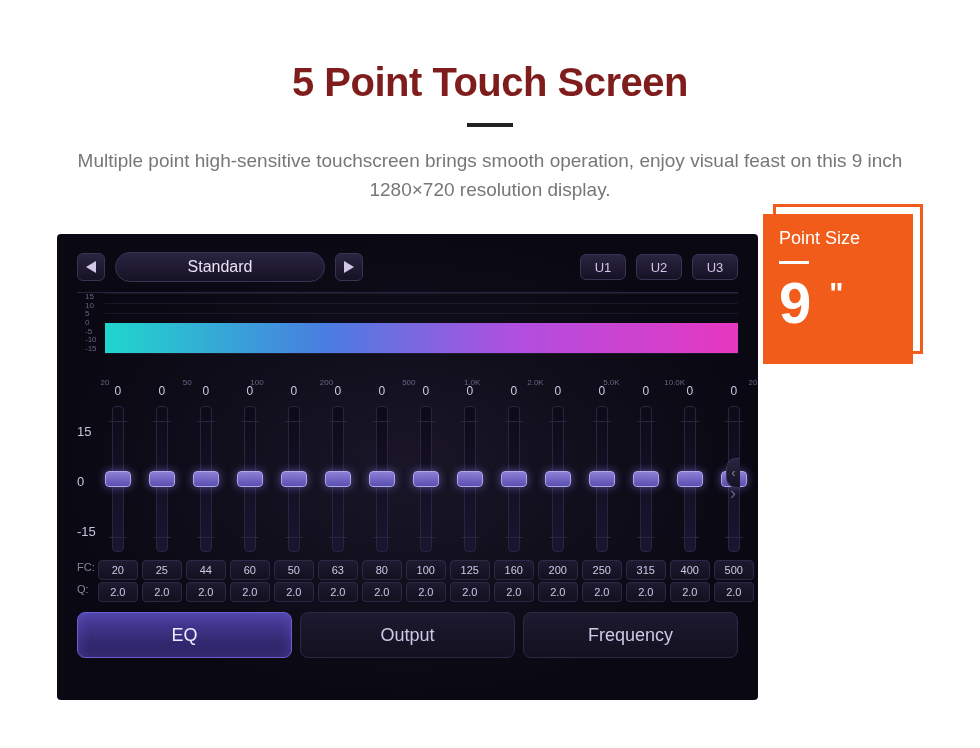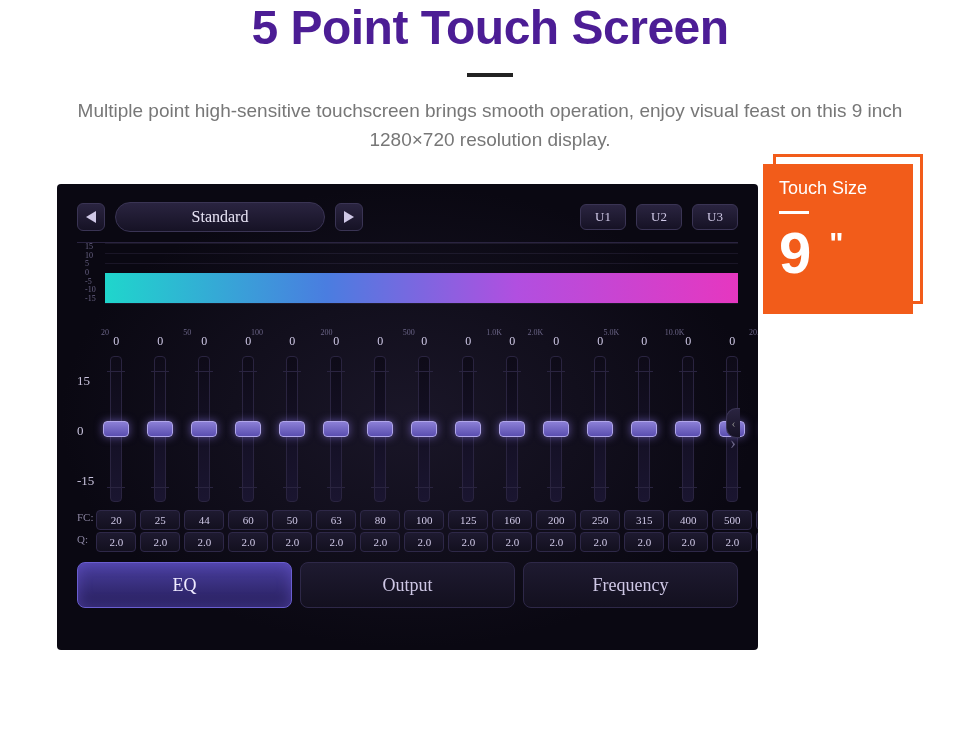--- a/index.html
+++ b/index.html
@@ -7,23 +7,24 @@
     width: 980px;
     height: 748px;
     background: #fff;
     font-family: Arial, Helvetica, sans-serif;
     color: #333;
     position: relative;
     overflow: hidden;
   }
   .hero-title {
     text-align: center;
-    font-size: 48px;
+    font-size: 40px;
     font-weight: 800;
-    color: #4c1d95;
+    color: #7f1d1d;
+    margin-top: 60px;
     letter-spacing: -0.5px;
   }
   .title-underline {
     width: 46px;
     height: 4px;
     background: #222;
     margin: 18px auto 20px;
   }
   .hero-sub {
     text-align: center;
@@ -39,21 +40,21 @@
     width: 866px;
     margin: 0 auto;
   }
   .screen {
     width: 701px;
     height: 466px;
     background: radial-gradient(ellipse at center, #1a1628 0%, #0a0812 70%);
     border-radius: 4px;
     position: relative;
     padding: 18px 20px 10px;
-    font-family: Liberation Serif, serif;
+    font-family: Liberation Sans, sans-serif;
     overflow: hidden;
   }
 
   
   .topbar { display: flex; align-items: center; gap: 10px; }
   .nav-arrow {
     width: 28px; height: 28px;
     background: linear-gradient(#2a2440,#161225);
     border: 1px solid #3a3454;
     border-radius: 6px;
@@ -263,21 +264,21 @@
         <div class="grid-line" style="top:50px"></div>
         <div class="grid-line" style="top:60px"></div>
       </div>
       <div class="fill"></div>
       <div class="xlabels" id="xlabels">
           <span style="left: 0%;">20</span>
           <span style="left: 13%;">50</span>
           <span style="left: 24%;">100</span>
           <span style="left: 35%;">200</span>
           <span style="left: 48%;">500</span>
-          <span style="left: 58%; margin-left: 22px;">1.0K</span>
+          <span style="left: 58%;">1.0K</span>
           <span style="left: 68%;">2.0K</span>
           <span style="left: 80%;">5.0K</span>
           <span style="left: 90%;">10.0K</span>
           <span style="left: 100%; margin-left: 21px;">20.0K</span>
         </div>
     </div>
 
     <div class="eq-area">
       <div class="eq-ylabels">
         <div class="row-db">15</div>
@@ -472,21 +473,21 @@
         <div class="tab active">EQ</div>
         <div class="tab">Output</div>
         <div class="tab">Frequency</div>
       </div>
 
   </div>
 
   <div class="badge-wrap">
     <div class="badge-back"></div>
     <div class="badge-front">
-      <div class="badge-title">Touch Size</div>
+      <div class="badge-title">Point Size</div>
       <div class="badge-line"></div>
       <div class="badge-val">
         <span>9</span>
         <span class="unit">"</span>
       </div>
     </div>
   </div>
 </div>
 
 </body></html>

